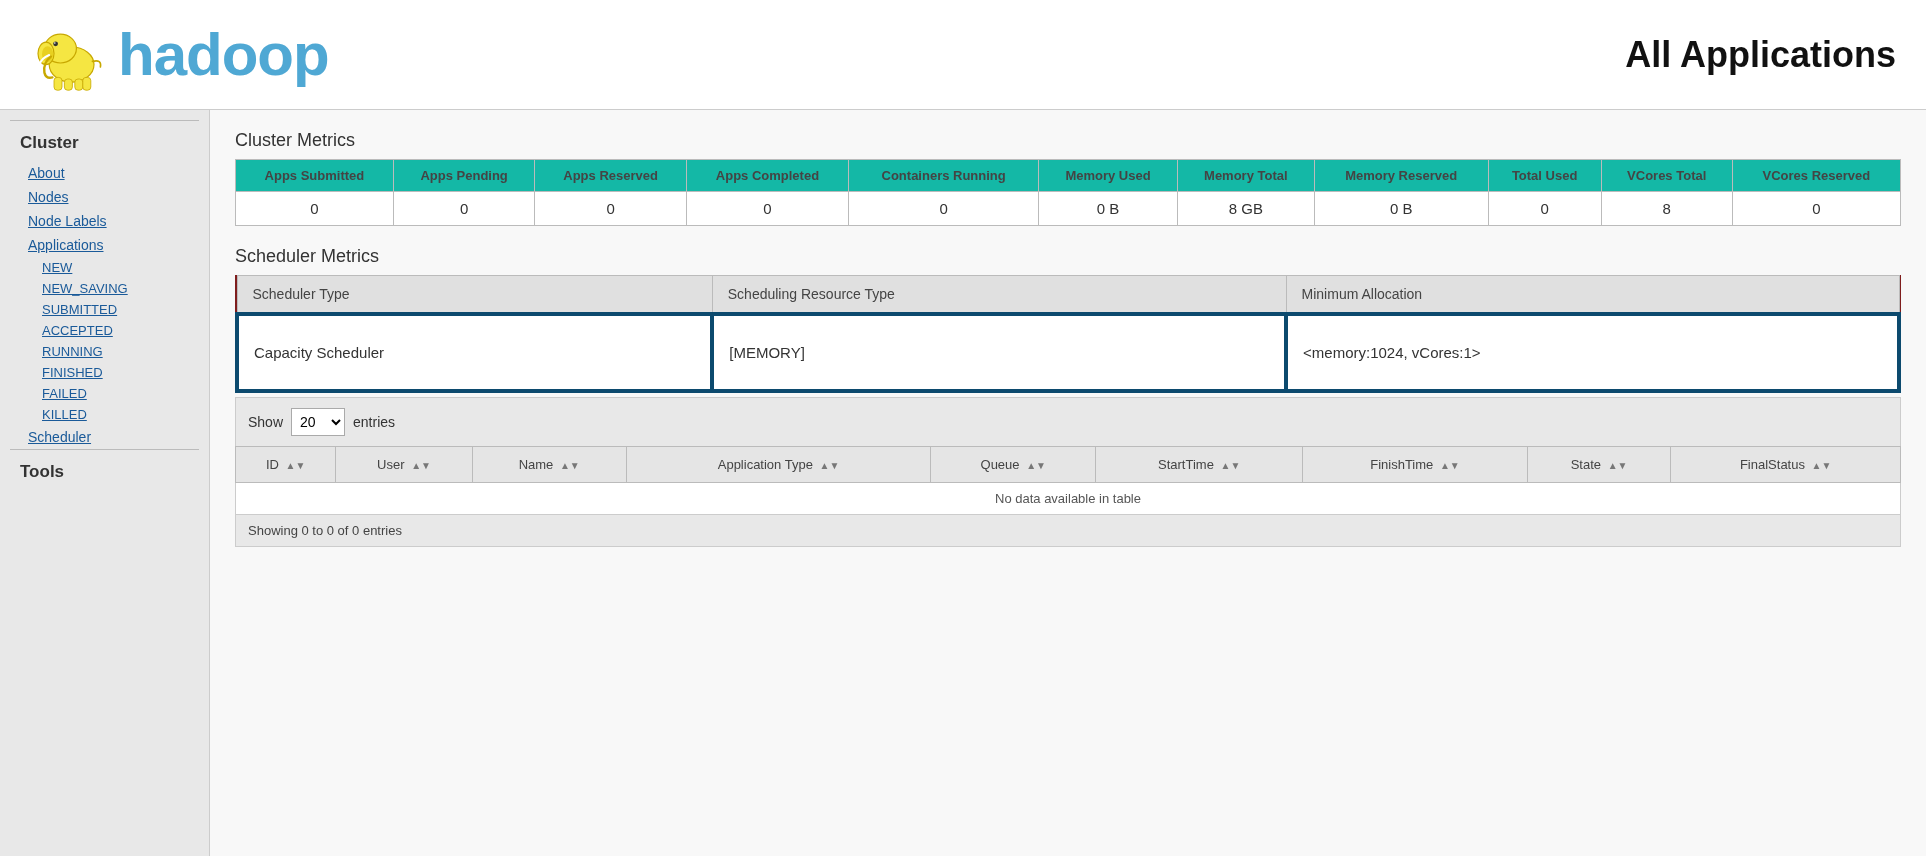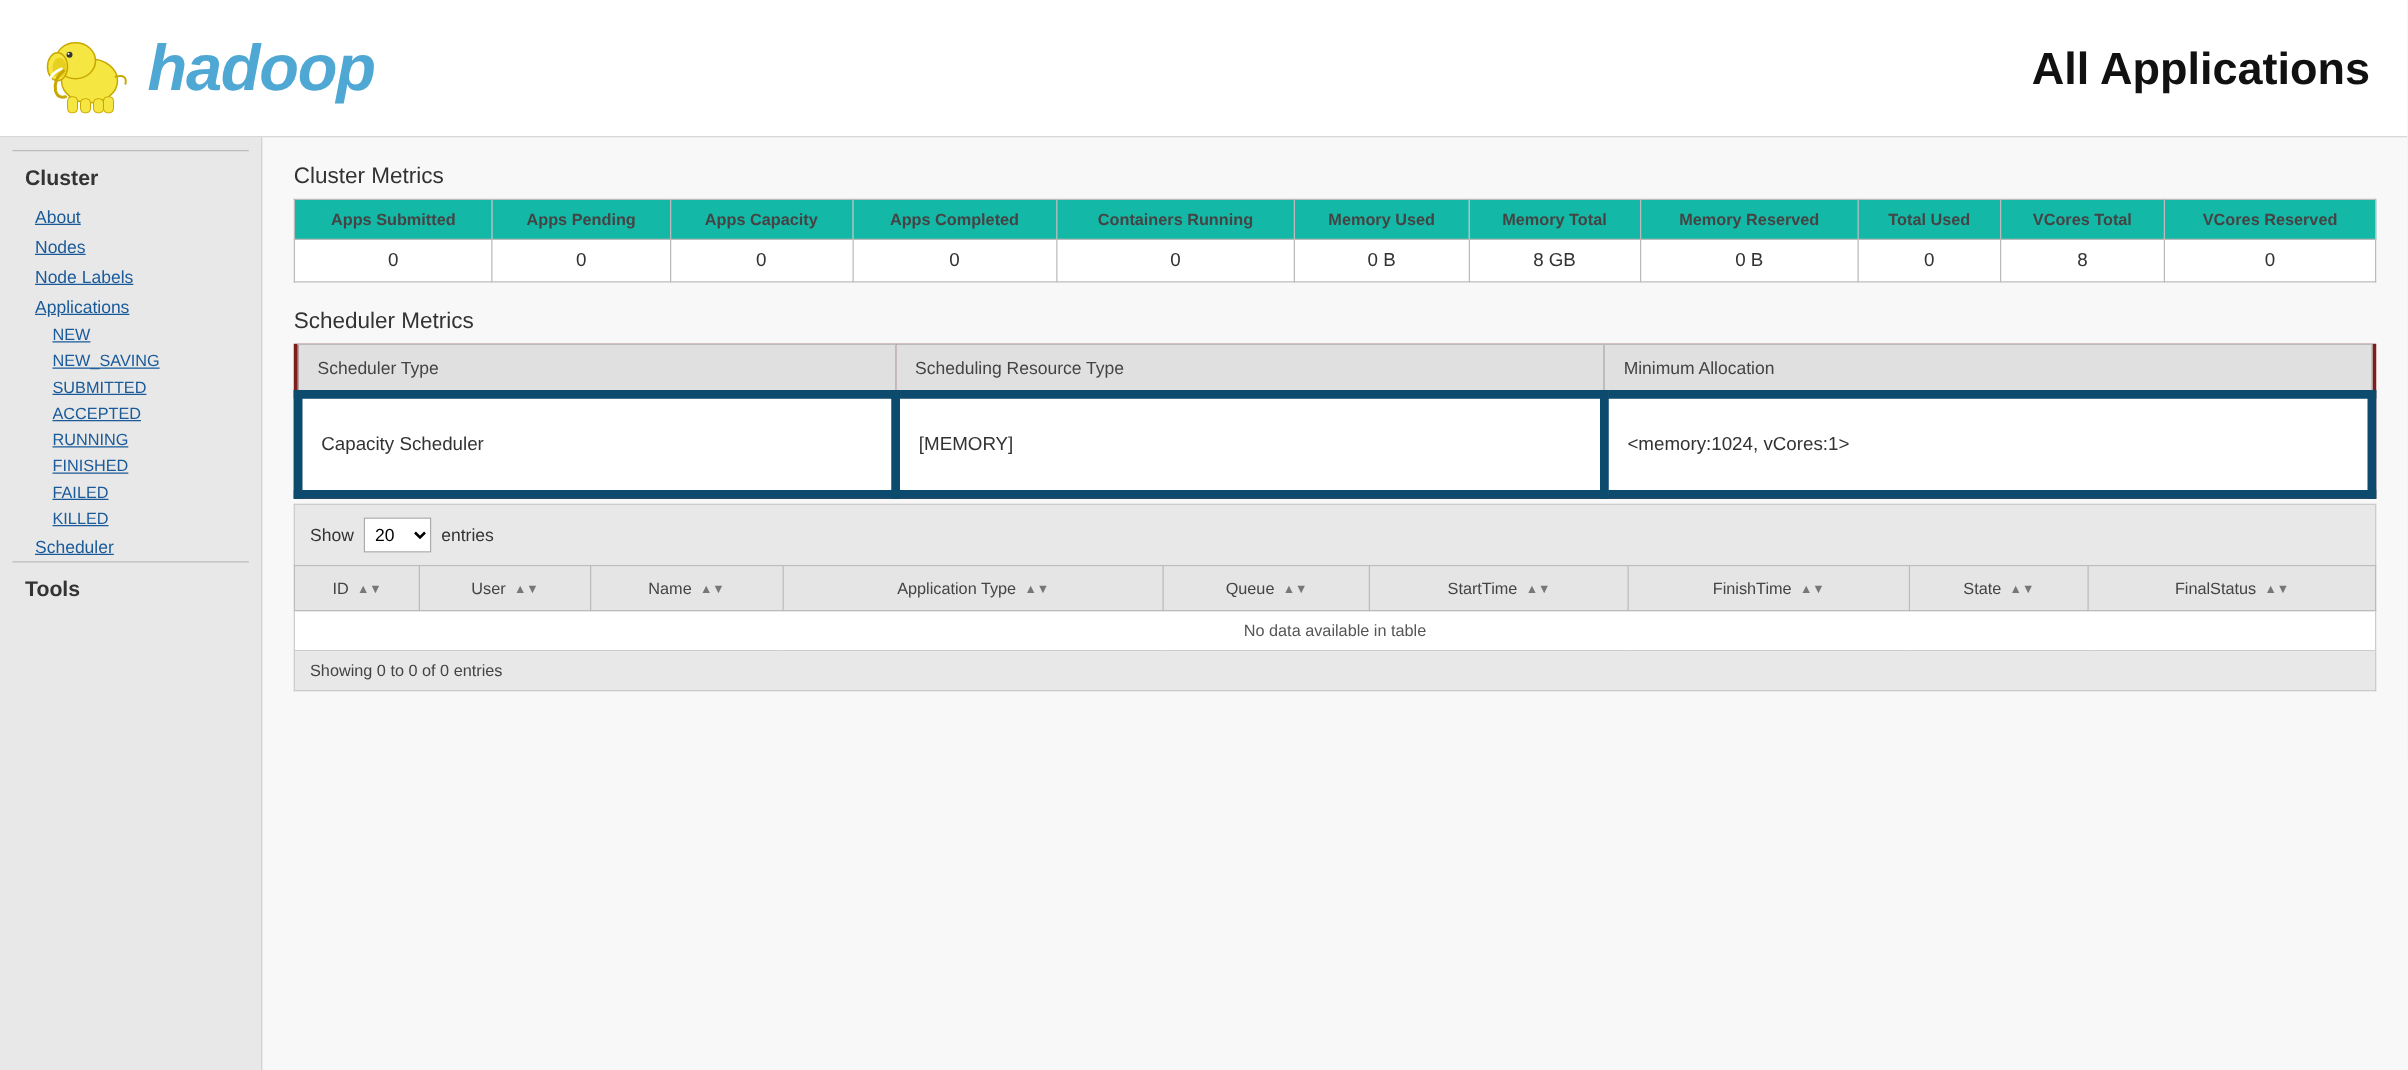--- a/index.html
+++ b/index.html
@@ -18,24 +18,23 @@
     #logo-area {
       display: flex;
       align-items: center;
     }
     #logo-elephant {
       width: 80px;
       height: 80px;
       margin-right: 8px;
     }
     #logo-text {
-      font-size: 52px;
+      font-size: 60px;
       font-weight: bold;
       color: #4fa8d4;
-      font-style: italic;
       letter-spacing: -1px;
     }
     #page-title {
       font-size: 36px;
       font-weight: bold;
       color: #111;
     }
 
     
     #layout {
@@ -126,21 +125,21 @@
     .scheduler-table th {
       background: #e0e0e0;
       border: 1px solid #bbb;
       padding: 10px 15px;
       text-align: left;
       font-weight: normal;
       font-size: 14px;
       color: #444;
     }
     .scheduler-table td {
-      border: 7px solid #0c4a6e;
+      border: 4px solid #0c4a6e;
       padding: 28px 15px;
       font-size: 15px;
       background: #fff;
     }
 
     
     .show-entries-bar {
       display: flex;
       align-items: center;
       gap: 8px;
@@ -259,21 +258,21 @@
   </div>
 
   <div id="main">
 
     <h2 class="section-title">Cluster Metrics</h2>
     <table class="metrics-table">
       <thead>
         <tr>
           <th>Apps Submitted</th>
           <th>Apps Pending</th>
-          <th>Apps Capacity</th>
+          <th>Apps Reserved</th>
           <th>Apps Completed</th>
           <th>Containers Running</th>
           <th>Memory Used</th>
           <th>Memory Total</th>
           <th>Memory Reserved</th>
           <th>Total Used</th>
           <th>VCores Total</th>
           <th>VCores Reserved</th>
         </tr>
       </thead>

